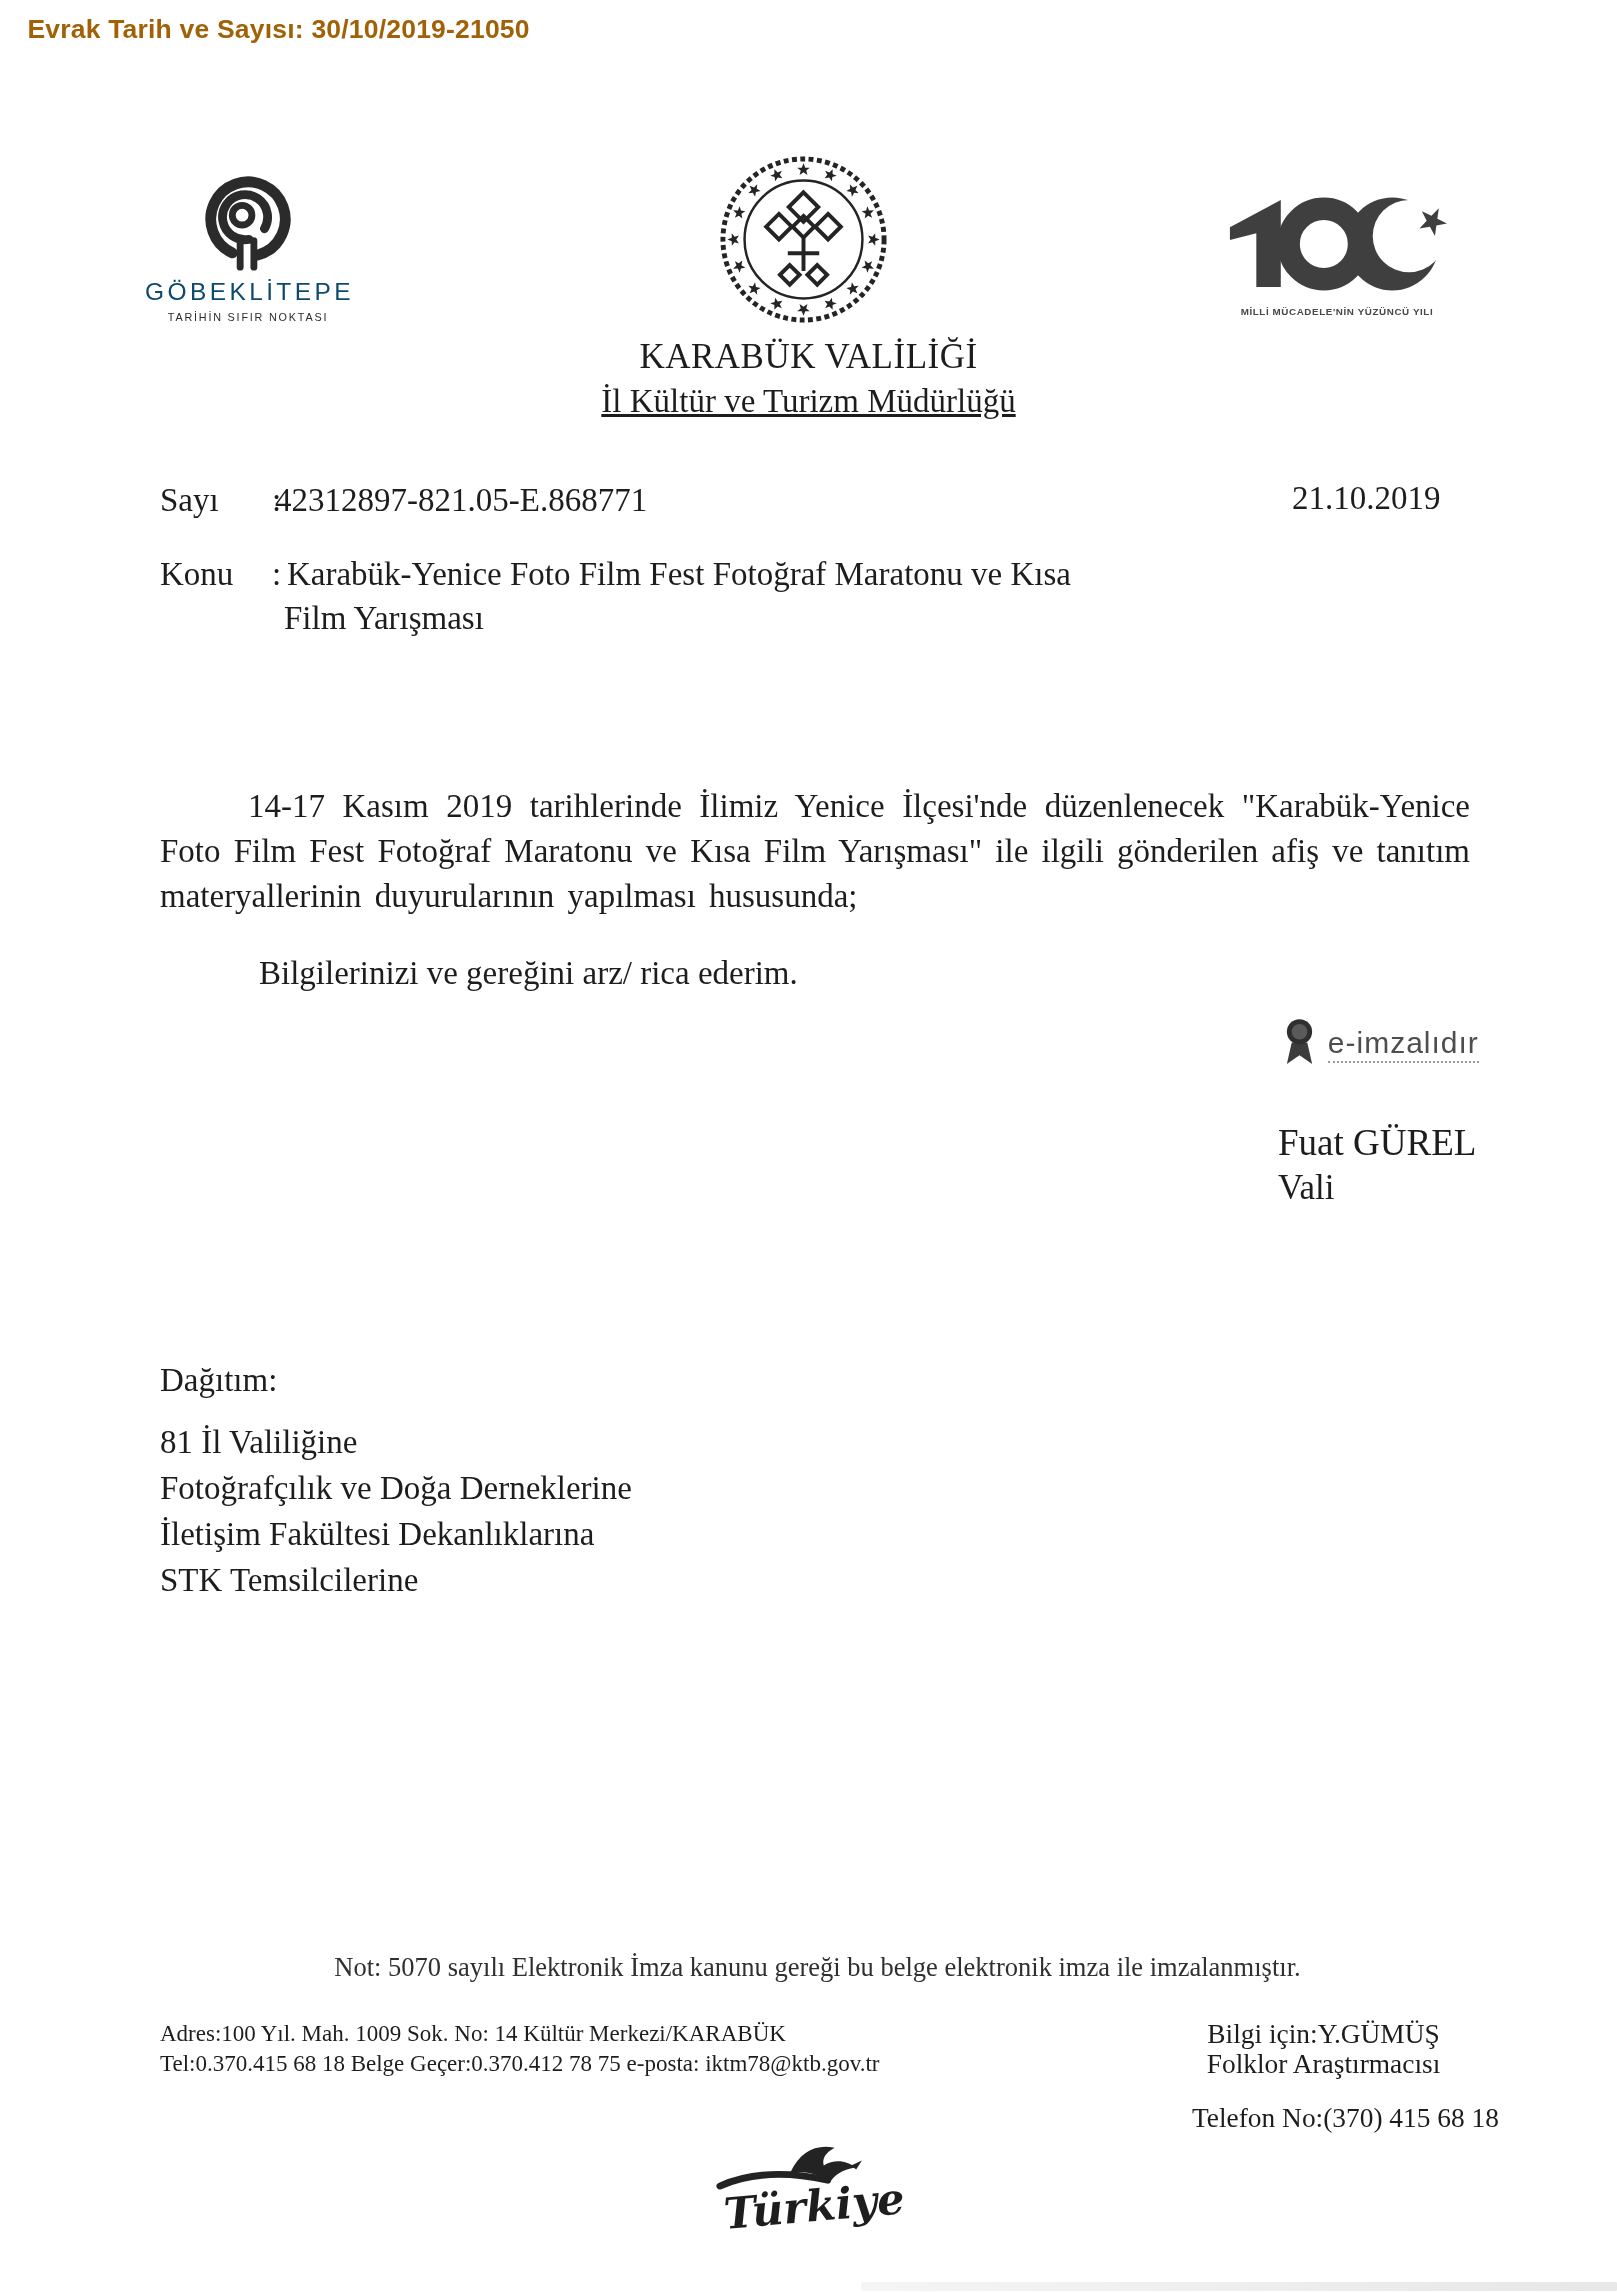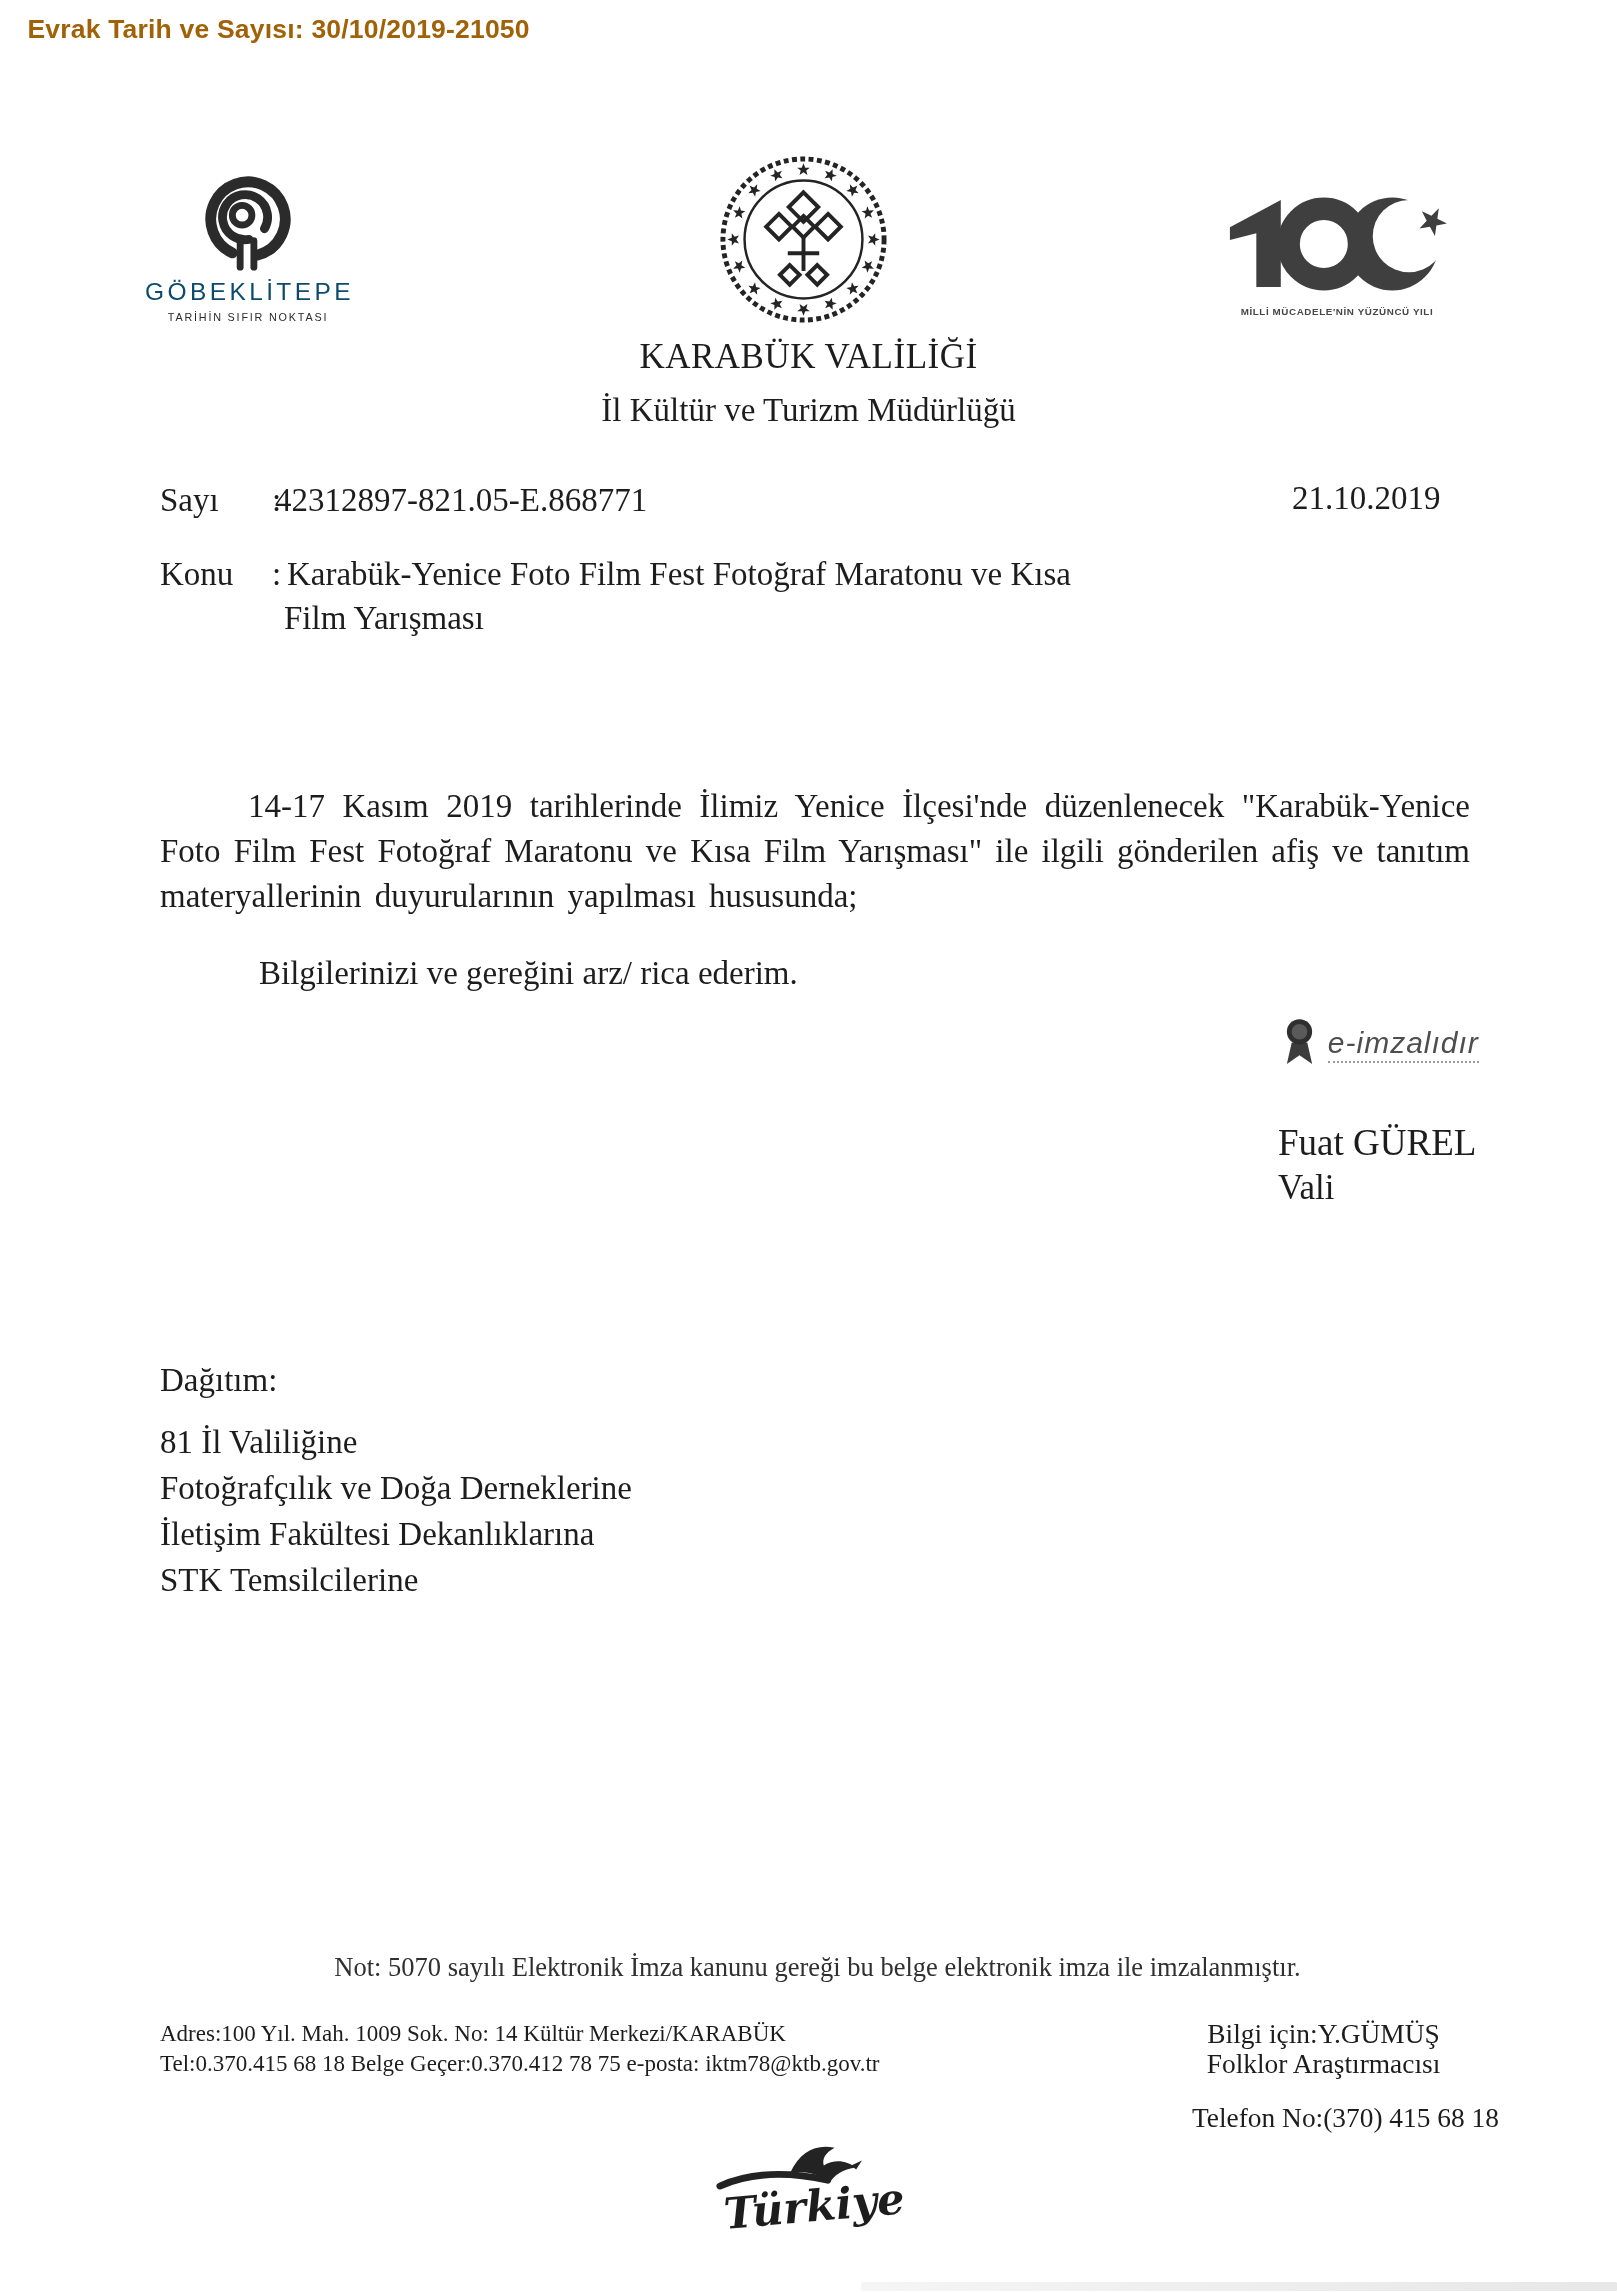--- a/index.html
+++ b/index.html
@@ -20,21 +20,21 @@
   .gobekli { left:145px; top:176px; width:206px; text-align:center; color:#2e2e2e; }
   .gobekli svg { display:block; margin:0 auto; }
   .gobekli-title { font-family:"Liberation Sans", sans-serif; font-size:24.5px; letter-spacing:3.4px; margin-top:3.9px; white-space:nowrap; color:#0c4a6e; }
   .gobekli-sub   { font-family:"Liberation Sans", sans-serif; font-size:10.8px; letter-spacing:1.8px; margin-top:4.9px; white-space:nowrap; color:#2b2b2b; }
 
   .seal { left:719px; top:155px; }
 
   .letterhead { left:0; top:334px; width:1617px; text-align:center; }
   .lh-tc       { font-size:30px; }
   .lh-valilik  { font-size:35px; margin-top:2.9px; letter-spacing:0.5px; }
-  .lh-mudurluk { font-size:33px; margin-top:15px; }
+  .lh-mudurluk { font-size:33px; margin-top:6px;text-decoration:underline; }
 
   
   .centennial { left:1226px; top:194px; width:235px; }
   .centennial-tagline {
     font-family:"Liberation Sans", sans-serif; font-weight:bold;
     font-size:9.8px; letter-spacing:0.6px; color:#474747;
     margin-top:7.8px; padding-left:14.7px; white-space:nowrap;
   }
 
   .meta { font-size:33px; white-space:nowrap; }
@@ -50,21 +50,21 @@
   .body-par {
     left:160px; top:784px; width:1310px;
     font-size:33px; line-height:45px; text-align:justify;
     text-indent:88px; word-spacing:4.9px;
   }
   .closing { left:259px; top:955px; font-size:33px; white-space:nowrap; }
 
   .esign { left:1282px; top:1017px; display:flex; align-items:center; gap:10.8px; }
   .esign-label {
     font-family:"Liberation Sans", sans-serif; font-size:30px; color:#4e4e4e;
-    letter-spacing:1px; border-bottom:2px dotted #9a9a9a; padding-bottom:1px;font-style:italic;
+    letter-spacing:1px; border-bottom:2px dotted #9a9a9a; padding-bottom:1px;
   }
 
   .signature-block { left:1278px; top:1121px; width:206px; text-align:left; }
   .sig-name  { font-size:37px; white-space:nowrap; }
   .sig-title { font-size:35px; margin-top:3.9px; }
 
   .dist-heading { left:160px; top:1362px; font-size:33px; }
   .dist-list    { left:160px; top:1419px; font-size:33px; line-height:46px; }
 
   .note {

